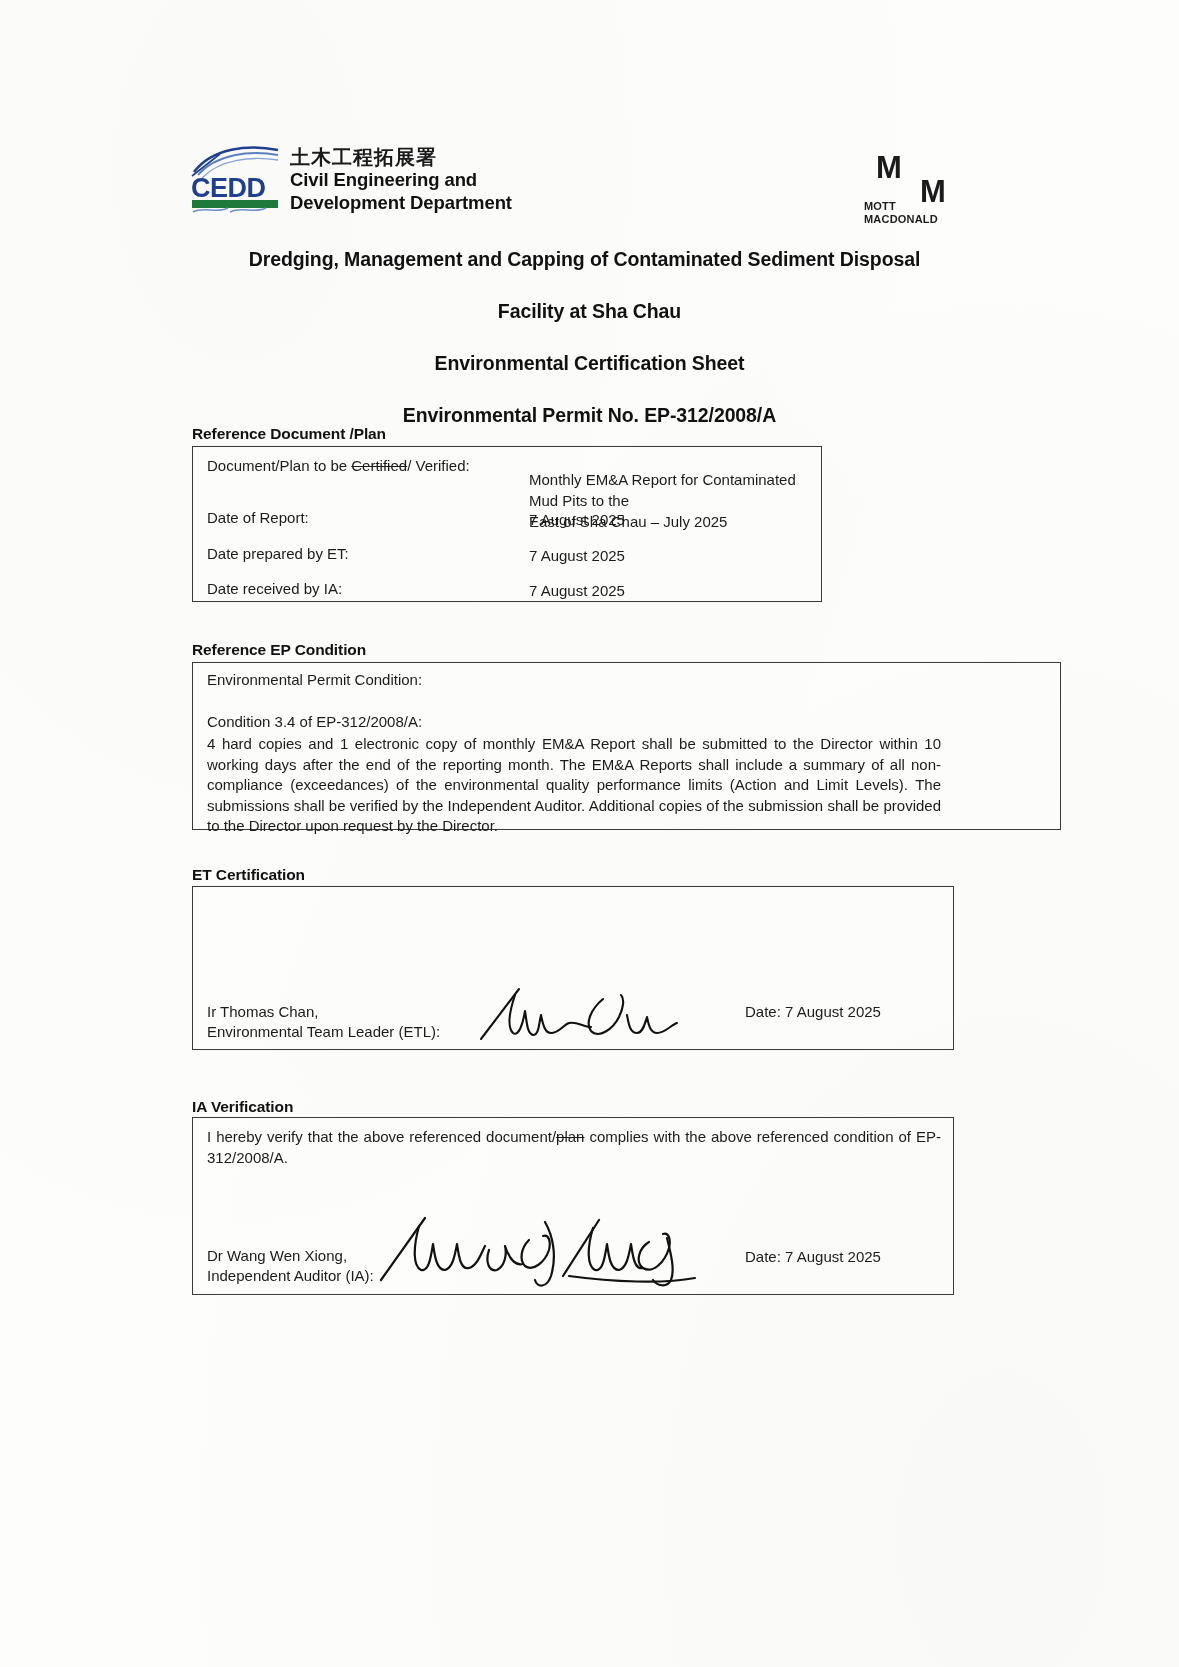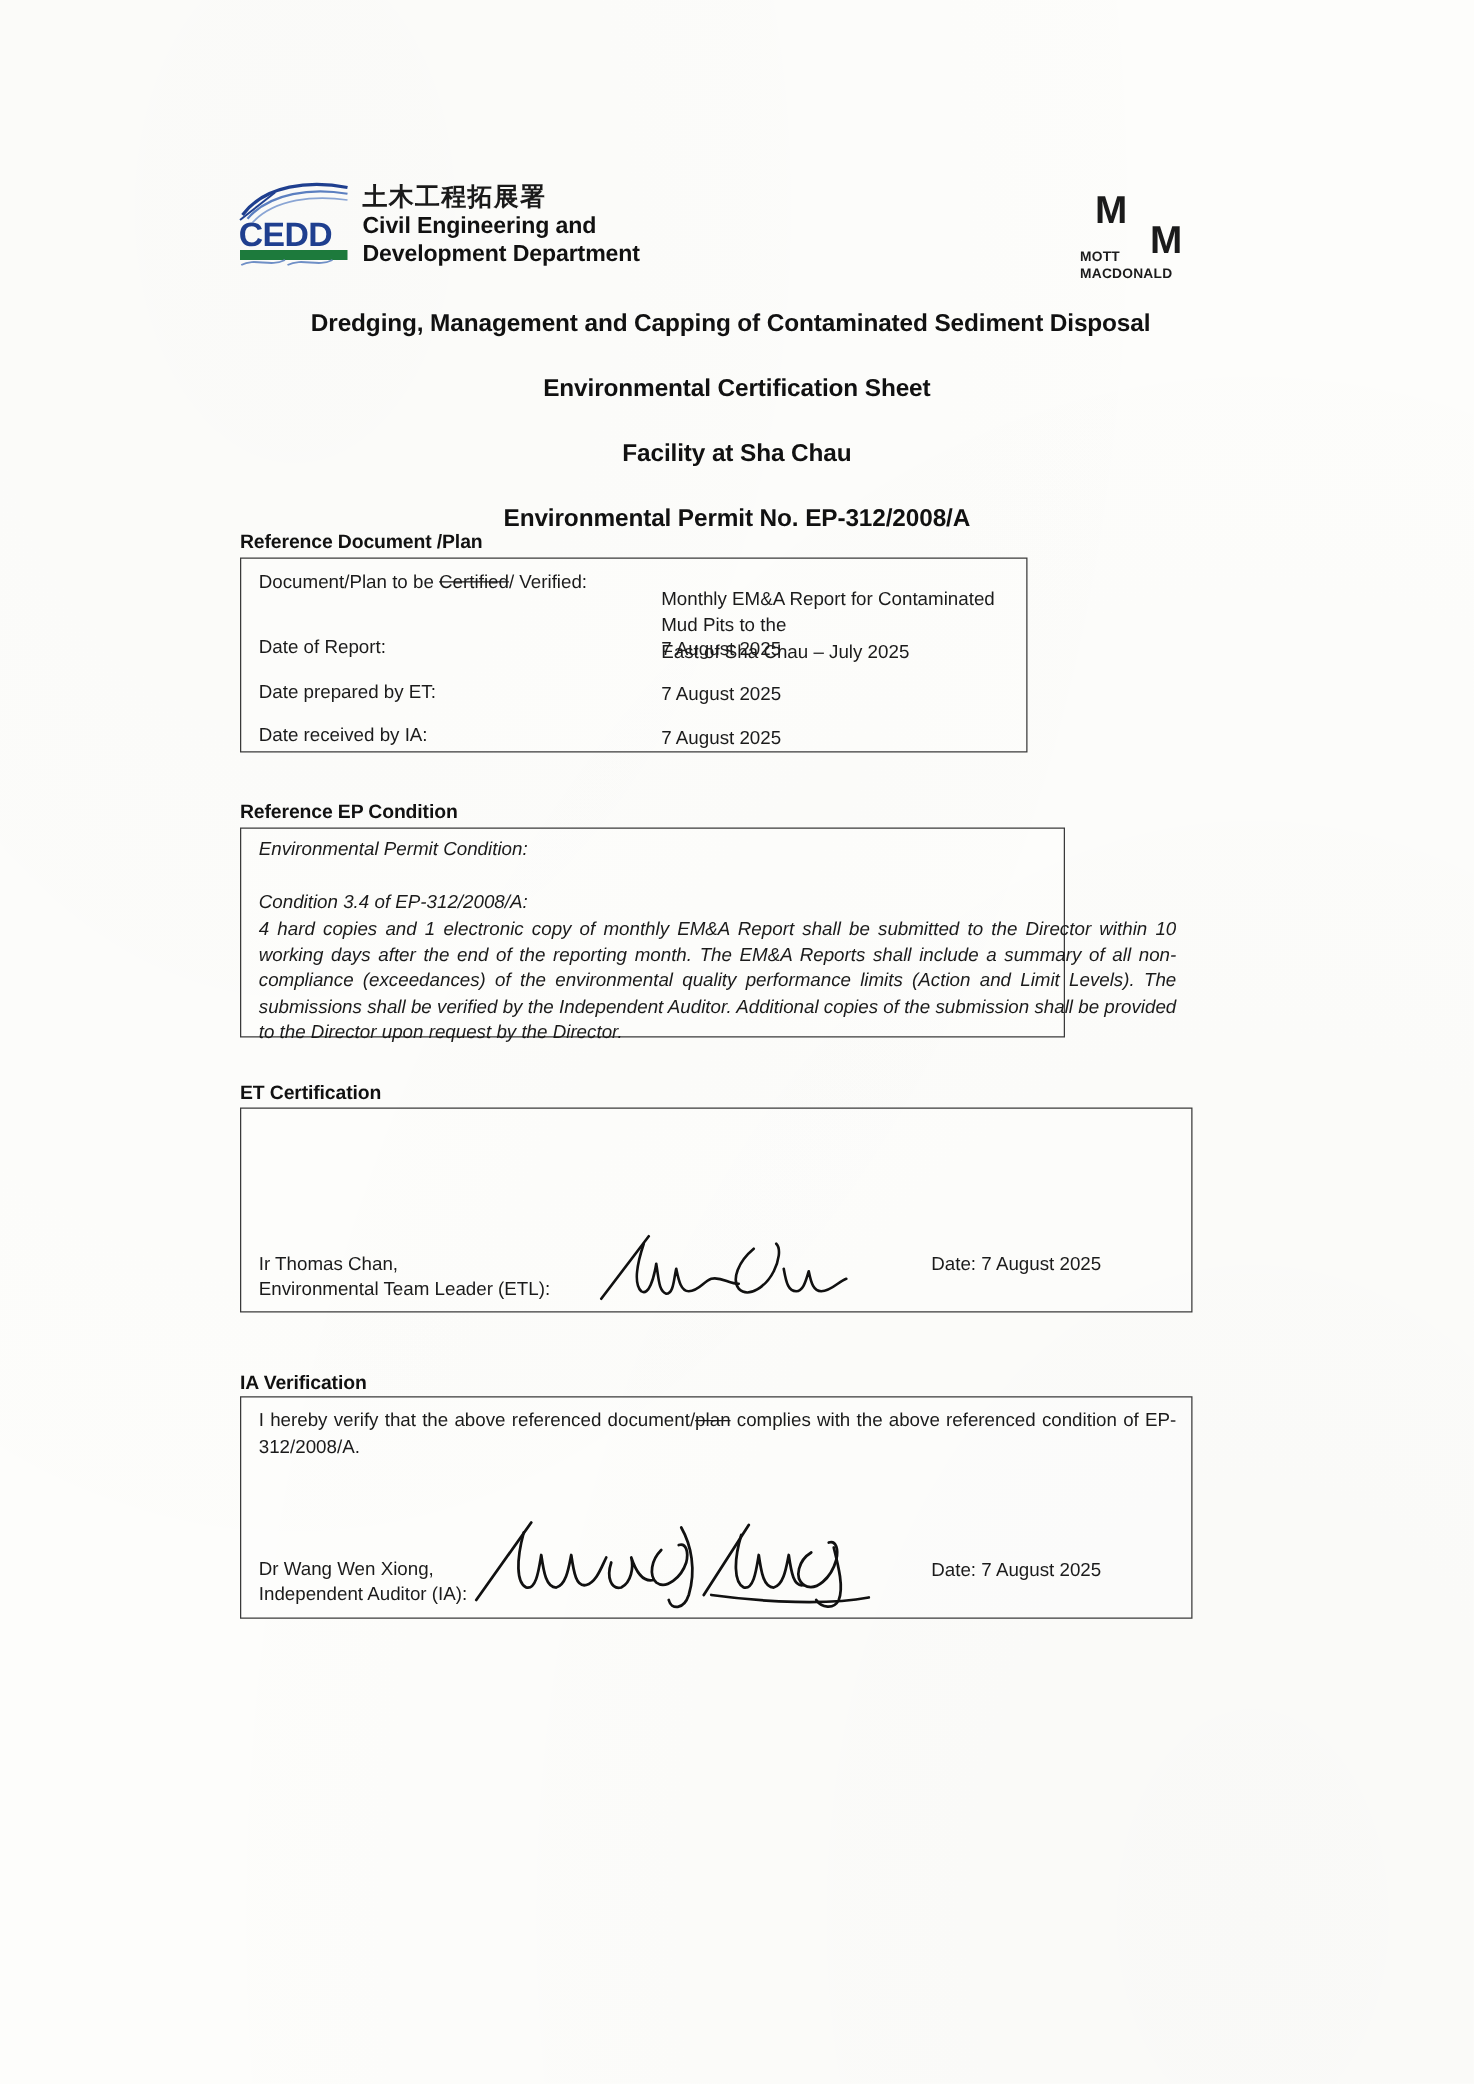--- a/index.html
+++ b/index.html
@@ -82,21 +82,21 @@
     background: rgba(255,255,255,0.25);
   }
 
   
   #ref-doc-box { left: 192px; top: 446px; width: 630px; height: 156px; }
   .ref-key { position:absolute; font-size: 15px; }
   .ref-val { position:absolute; left: 336px; font-size: 15px; line-height: 21px; }
   .strike { text-decoration: line-through; text-decoration-thickness: 1.2px; }
 
   
-  #ep-cond-box { left: 192px; top: 662px; width: 660px; height: 168px; font-style: italic; }
+  #ep-cond-box { left: 192px; top: 662px; width: 869px; height: 168px; }
   .ep-head { position:absolute; left: 14px; top: 8px; font-size: 15px; }
   .ep-cond-title { position:absolute; left: 14px; top: 50px; font-size: 15px; }
   .ep-body {
     position:absolute; left: 14px; top: 71px; width: 734px;
     font-size: 15px; line-height: 20.6px; text-align: justify;
   }
 
   
   #et-box { left: 192px; top: 886px; width: 762px; height: 164px; }
   #ia-box { left: 192px; top: 1117px; width: 762px; height: 178px; }
@@ -150,22 +150,22 @@
         <div class="m2">M</div>
         <div class="mtxt">
           <div>MOTT</div>
           <div>MACDONALD</div>
         </div>
       </div>
     </div>
 
     <div class="titles">
       <div class="title-line t1">Dredging, Management and Capping of Contaminated Sediment Disposal</div>
+      <div class="title-line t2">Facility at Sha Chau</div>
       <div class="title-line t3">Environmental Certification Sheet</div>
-      <div class="title-line t2">Facility at Sha Chau</div>
       <div class="title-line t4">Environmental Permit No. EP-312/2008/A</div>
     </div>
 
     <div class="sec-label" style="left:192px; top:425px;">Reference Document /Plan</div>
 
     <div class="box" id="ref-doc-box">
 
       <div class="ref-key" style="left:14px; top:10px;">
         <span>Document/Plan to be </span><span class="strike">Certified</span><span>/ Verified:</span>
       </div>

